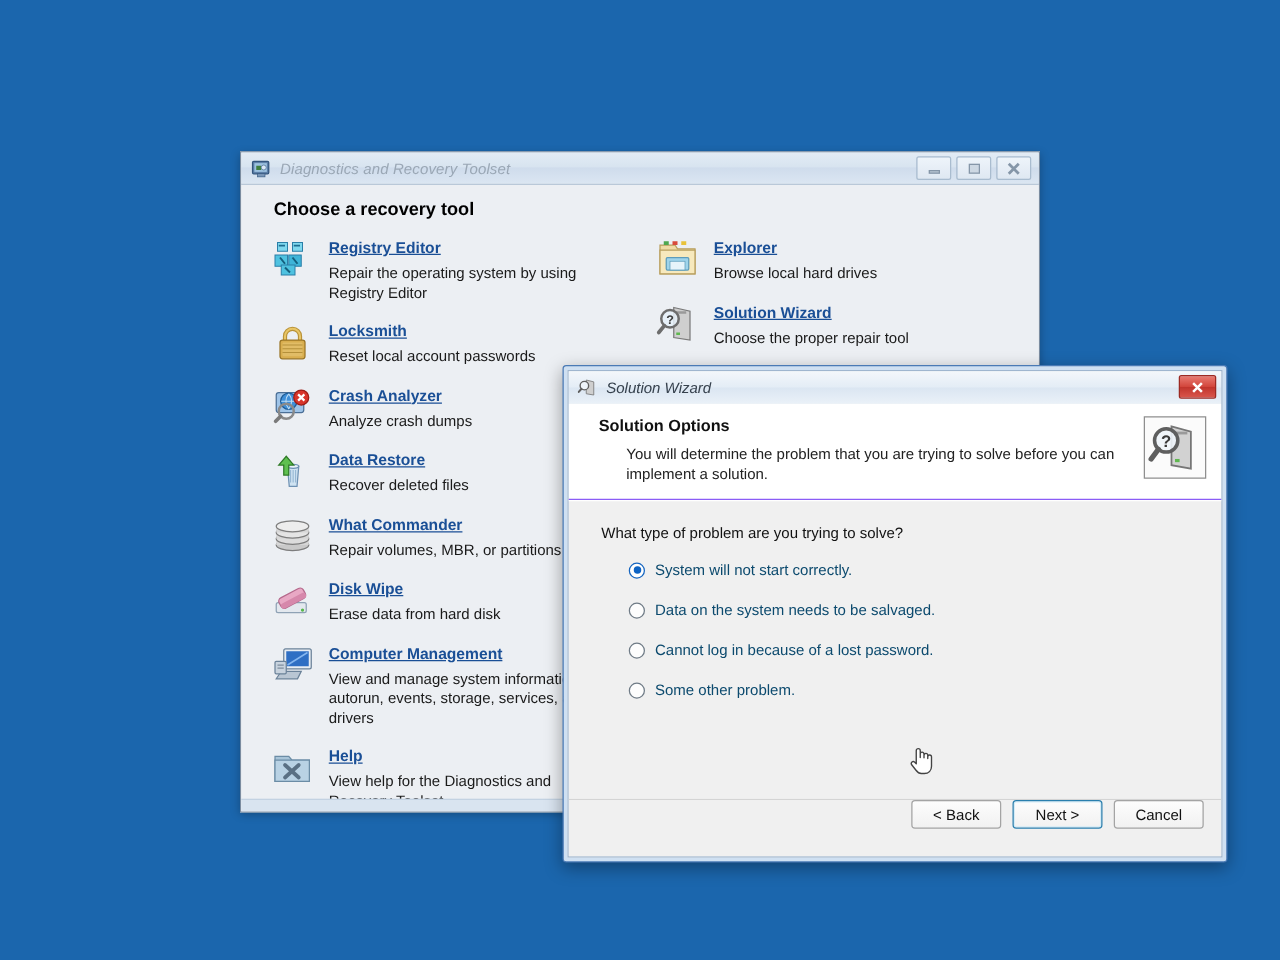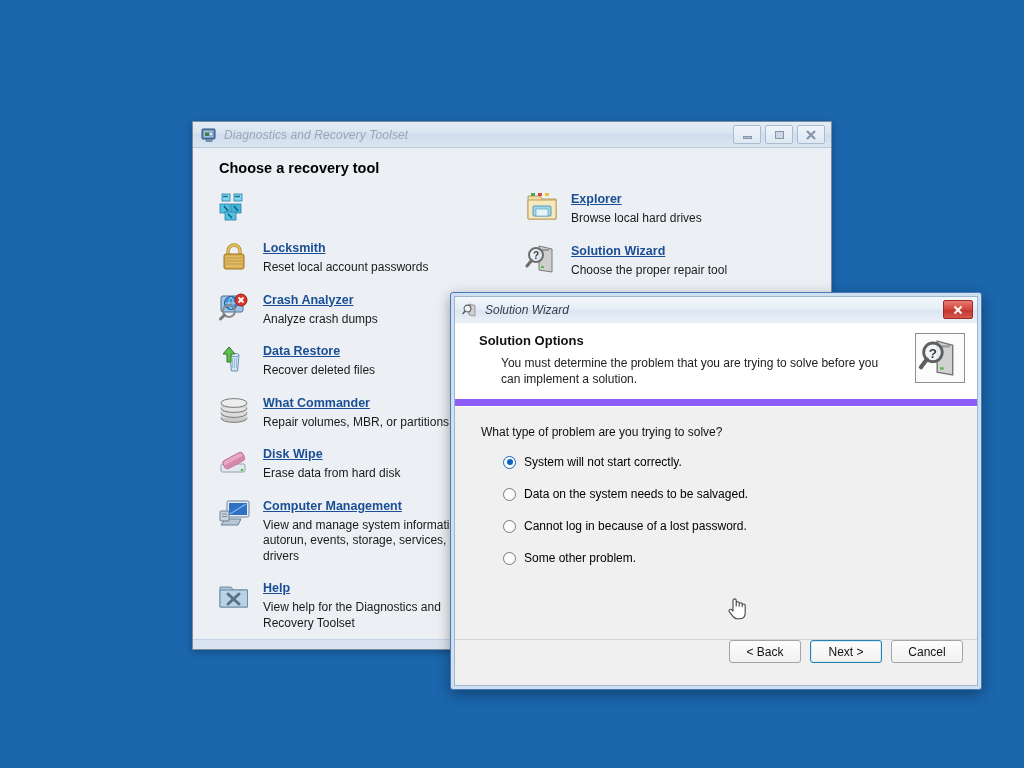--- a/index.html
+++ b/index.html
@@ -145,21 +145,21 @@
     position: absolute; right: 4px; top: 3px;
     width: 30px; height: 19px;
     background: linear-gradient(to bottom, #e87b72 0%, #d2453b 50%, #c0342c 51%, #d9564c 100%);
     border: 1px solid #9c2a23;
     border-radius: 2px;
     color: #fff; font-size: 12px; font-weight: bold;
     display: flex; align-items: center; justify-content: center;
   }
   #dlg-header {
     background: #ffffff;
-    border-bottom: 7px solid #8b5cf6;
+    border-bottom: 1px solid #8b5cf6;
     padding: 10px 12px 12px 24px;
     display: flex; align-items: flex-start;
     flex: 0 0 auto;
     min-height: 66px;
   }
   #dlg-header-text { flex: 1; }
   #dlg-h-title { font-size: 13px; font-weight: bold; color: #111; margin-bottom: 7px;}
   #dlg-h-sub { font-size: 12px; color: #222; line-height: 16px; padding-left: 22px; max-width: 420px;}
   #dlg-h-icon {
     width: 50px; height: 50px;
@@ -197,21 +197,21 @@
     background: #ffffff;
   }
   .radio-row.checked .radio-mark::after {
     content: "";
     position: absolute;
     left: 2.5px; top: 2.5px;
     width: 6px; height: 6px;
     border-radius: 50%;
     background: #0d63c4;
   }
-  .radio-label { font-size: 12px; color: #000000; }
+  .radio-label { font-size: 12px; color: #0c4a6e; }
 
   #dlg-footer {
     flex: 0 0 46px;
     background: #f0f0f0;
     border-top: 1px solid #d4d4d4;
     display: flex; align-items: flex-start; justify-content: flex-end;
     padding-right: 14px;
     gap: 9px;
   }
   .dlg-btn {
@@ -283,20 +283,24 @@
                   <rect x="5" y="4" width="8" height="7" fill="#7fd8ee"></rect>
                   <rect x="17" y="4" width="8" height="7" fill="#7fd8ee"></rect>
                   <rect x="3" y="14" width="10" height="9" fill="#4fc2e0"></rect>
                   <rect x="14" y="14" width="10" height="9" fill="#3fb4d8"></rect>
                   <rect x="8" y="22" width="11" height="8" fill="#4fc2e0"></rect>
                 </g>
                 <path d="M7 16 l4 5 M17 16 l4 5 M11 24 l4 4" stroke="#15607e" stroke-width="1.6" fill="none"></path>
                 <path d="M6 6.5 h5 M18 6.5 h5" stroke="#1e6e91" stroke-width="1.4"></path>
               </svg>
             </span>
+            <span class="tool-text">
+              <span class="tool-link">Registry Editor</span>
+              <div class="tool-desc">Repair the operating system by using Registry Editor</div>
+            </span>
           </div>
 
           <div class="tool-item">
             <span class="tool-ico">
               <svg width="34" height="34" viewBox="0 0 34 34">
                 <path d="M11 16 v-4 a6 6 0 0 1 12 0 v4" fill="none" stroke="#b99237" stroke-width="3.4"></path>
                 <path d="M11 16 v-4 a6 6 0 0 1 12 0 v4" fill="none" stroke="#e8c565" stroke-width="1.6"></path>
                 <rect x="7" y="15" width="20" height="15" rx="2" fill="#d9ae4f" stroke="#9a7526"></rect>
                 <rect x="9" y="17" width="16" height="11" rx="1" fill="#e8c97a" opacity="0.55"></rect>
                 <path d="M9 19 h16 M9 22 h16 M9 25 h16" stroke="#b5903a" stroke-width="0.8"></path>
@@ -472,21 +476,21 @@
         <div id="dlg-close">
           <svg width="12" height="12" viewBox="0 0 12 12">
             <path d="M2.5 2.5 L9.5 9.5 M9.5 2.5 L2.5 9.5" stroke="#ffffff" stroke-width="2" fill="none"></path>
           </svg>
         </div>
       </div>
 
       <div id="dlg-header">
         <div id="dlg-header-text">
           <div id="dlg-h-title">Solution Options</div>
-          <div id="dlg-h-sub">You must determine the problem that you are trying to solve before you can implement a solution.</div>
+          <div id="dlg-h-sub">You will determine the problem that you are trying to solve before you can implement a solution.</div>
         </div>
         <div id="dlg-h-icon">
           <svg width="48" height="48" viewBox="0 0 34 34">
             <path d="M15 5 L26 8 L26 29 L15 27 Z" fill="#d2d2d2" stroke="#767676"></path>
             <rect x="17" y="8" width="7" height="1.6" fill="#9a9a9a"></rect>
             <rect x="17" y="23.5" width="2.6" height="1.8" fill="#5fb84f"></rect>
             <circle cx="12" cy="13" r="6.6" fill="#eef4fa" fill-opacity="0.9" stroke="#5f5f5f" stroke-width="2"></circle>
             <text x="12" y="16.8" font-size="9.5" font-family="Liberation Sans, sans-serif" font-weight="bold" fill="#3a3a3a" text-anchor="middle">?</text>
             <path d="M7.6 18 L3.5 23.5" stroke="#5f5f5f" stroke-width="3" stroke-linecap="round"></path>
           </svg>

